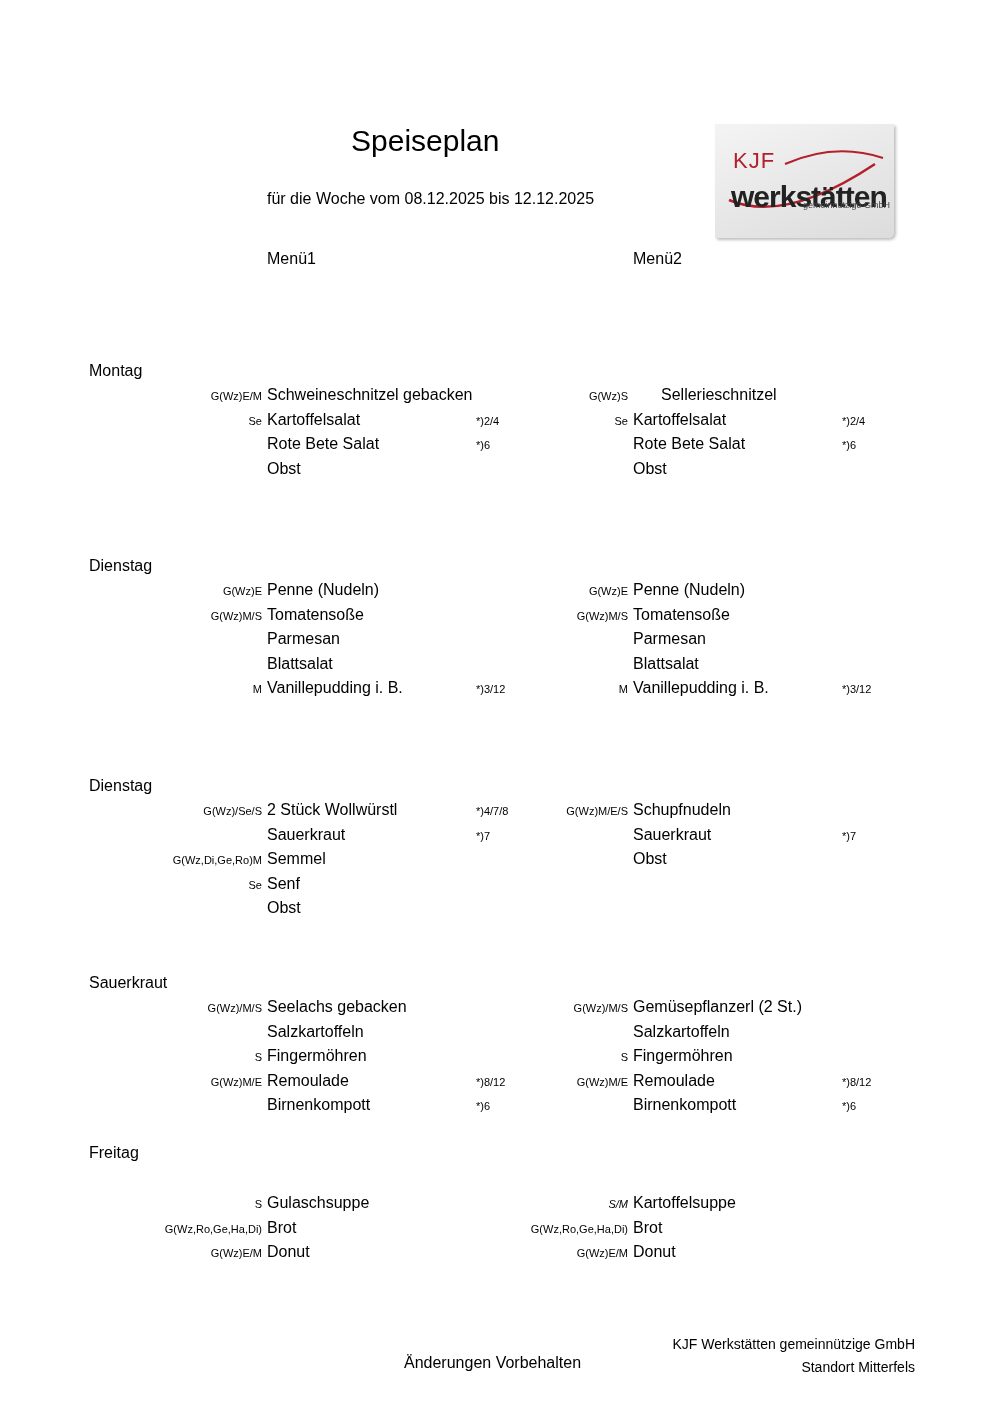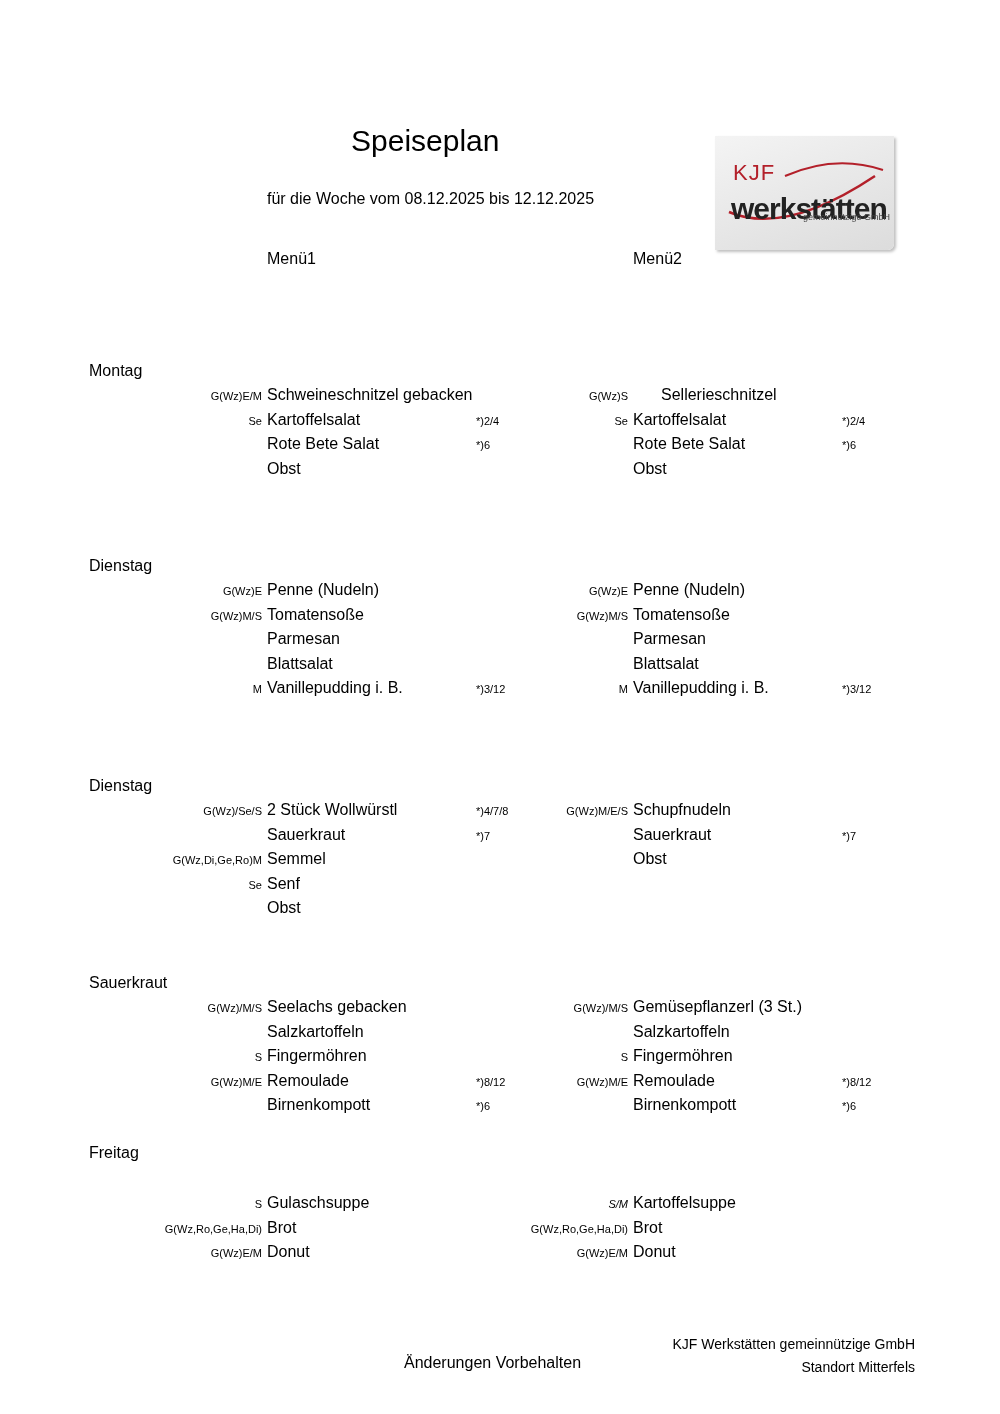--- a/index.html
+++ b/index.html
@@ -6,21 +6,21 @@
   body { width:1000px; height:1414px; position:relative; overflow:hidden;
          font-family:"Liberation Sans", "DejaVu Sans", sans-serif; color:#000; }
   .abs { position:absolute; white-space:nowrap; }
   .title { left:351px; top:124px; font-size:30px; }
   .subtitle { left:267px; top:190px; font-size:16px; }
   .menuhead { top:250px; font-size:16px; }
   .day { left:89px; font-size:16px; }
   .allergen { font-size:11px; text-align:right; width:260px; }
   .dish { font-size:16px; }
   .note { font-size:11px; }
-  .logo { left:715px; top:136px; width:179px; height:114px; background:linear-gradient(160deg,#f4f4f4,#dcdcdc);
+  .logo { left:715px; top:124px; width:179px; height:114px; background:linear-gradient(160deg,#f4f4f4,#dcdcdc);
           box-shadow:2px 2px 3px rgba(0,0,0,0.25); border-radius:0 0 6px 0;text-align:center; }
   .logo .kjf { position:absolute; left:18px; top:24px; font-size:22px; color:#b3202a; letter-spacing:1px; }
   .logo .werk { position:absolute; left:16px; top:40px; font-size:30px; color:#222; font-weight:bold; letter-spacing:-1px;margin-top:16px; }
   .logo .gmbh { position:absolute; left:88px; top:76px; font-size:9px; color:#444; }
   .logo svg { position:absolute; left:0; top:0; }
   .footer-left { left:404px; top:1354px; font-size:16px; }
   .footer-right { right:85px; text-align:right; font-size:14px; }
 </style>
 </head>
 <body>
@@ -133,21 +133,21 @@
     <div class="abs allergen" style="left: 2px; top: 1051px;">S</div>
     <div class="abs dish" style="left: 267px; top: 1047px;">Fingermöhren</div>
     <div class="abs note" style="left: 476px; top: 1051px;"></div>
     <div class="abs allergen" style="left: 2px; top: 1075.5px;">G(Wz)M/E</div>
     <div class="abs dish" style="left: 267px; top: 1071.5px;">Remoulade</div>
     <div class="abs note" style="left: 476px; top: 1075.5px;">*)8/12</div>
     <div class="abs allergen" style="left: 2px; top: 1100px;"></div>
     <div class="abs dish" style="left: 267px; top: 1096px;">Birnenkompott</div>
     <div class="abs note" style="left: 476px; top: 1100px;">*)6</div>
     <div class="abs allergen" style="left: 368px; top: 1002px;">G(Wz)/M/S</div>
-    <div class="abs dish" style="left: 633px; top: 998px;">Gemüsepflanzerl (3 St.)</div>
+    <div class="abs dish" style="left: 633px; top: 998px;">Gemüsepflanzerl (2 St.)</div>
     <div class="abs note" style="left: 842px; top: 1002px;"></div>
     <div class="abs allergen" style="left: 368px; top: 1026.5px;"></div>
     <div class="abs dish" style="left: 633px; top: 1022.5px;">Salzkartoffeln</div>
     <div class="abs note" style="left: 842px; top: 1026.5px;"></div>
     <div class="abs allergen" style="left: 368px; top: 1051px;">S</div>
     <div class="abs dish" style="left: 633px; top: 1047px;">Fingermöhren</div>
     <div class="abs note" style="left: 842px; top: 1051px;"></div>
     <div class="abs allergen" style="left: 368px; top: 1075.5px;">G(Wz)M/E</div>
     <div class="abs dish" style="left: 633px; top: 1071.5px;">Remoulade</div>
     <div class="abs note" style="left: 842px; top: 1075.5px;">*)8/12</div>

